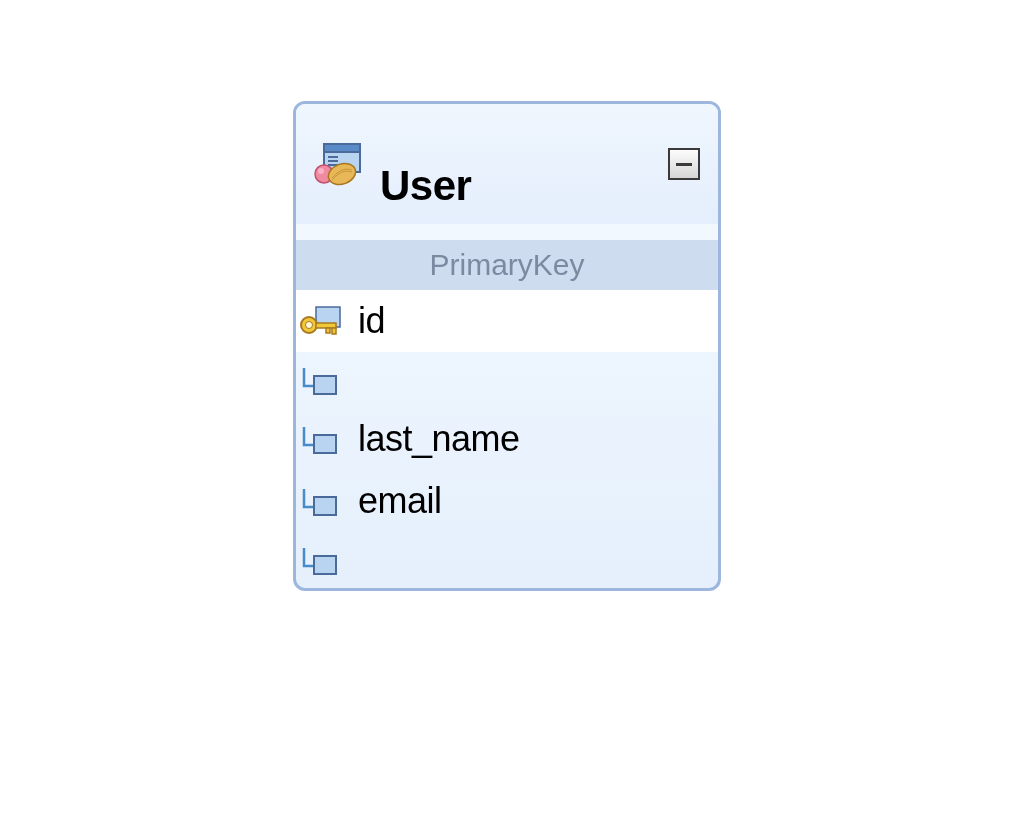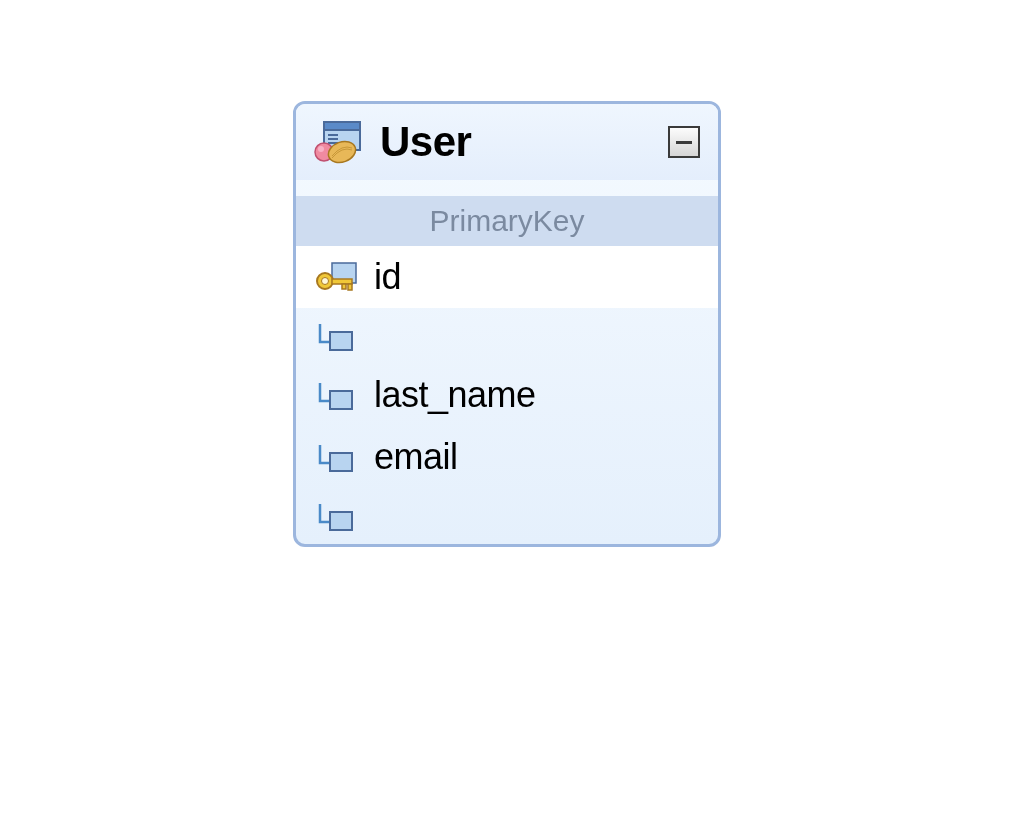--- a/index.html
+++ b/index.html
@@ -35,20 +35,21 @@
       width: 52px;
       height: 44px;
       flex-shrink: 0;
     }
     .entity-title {
       font-size: 42px;
       font-weight: 700;
       color: #000;
       flex: 1;
       letter-spacing: -0.5px;
+      margin-top: 44px;
     }
     .collapse-button {
       width: 32px;
       height: 32px;
       border: 2px solid #3a3a3a;
       background: linear-gradient(to bottom, #fcfcfc, #d6d6d6);
       display: flex;
       align-items: center;
       justify-content: center;
       cursor: pointer;
@@ -65,21 +66,21 @@
       color: #7b8aa0;
       font-size: 30px;
       text-align: center;
       padding: 8px 0;
       font-weight: 400;
       margin-top: 16px;
     }
     .field-row {
       display: flex;
       align-items: center;
-      padding: 10px 18px;
+      padding: 10px 2px;
       gap: 16px;
     }
     .field-row.pk {
       background: #ffffff;
     }
     .field-icon {
       width: 44px;
       height: 36px;
       flex-shrink: 0;
       display: flex;

